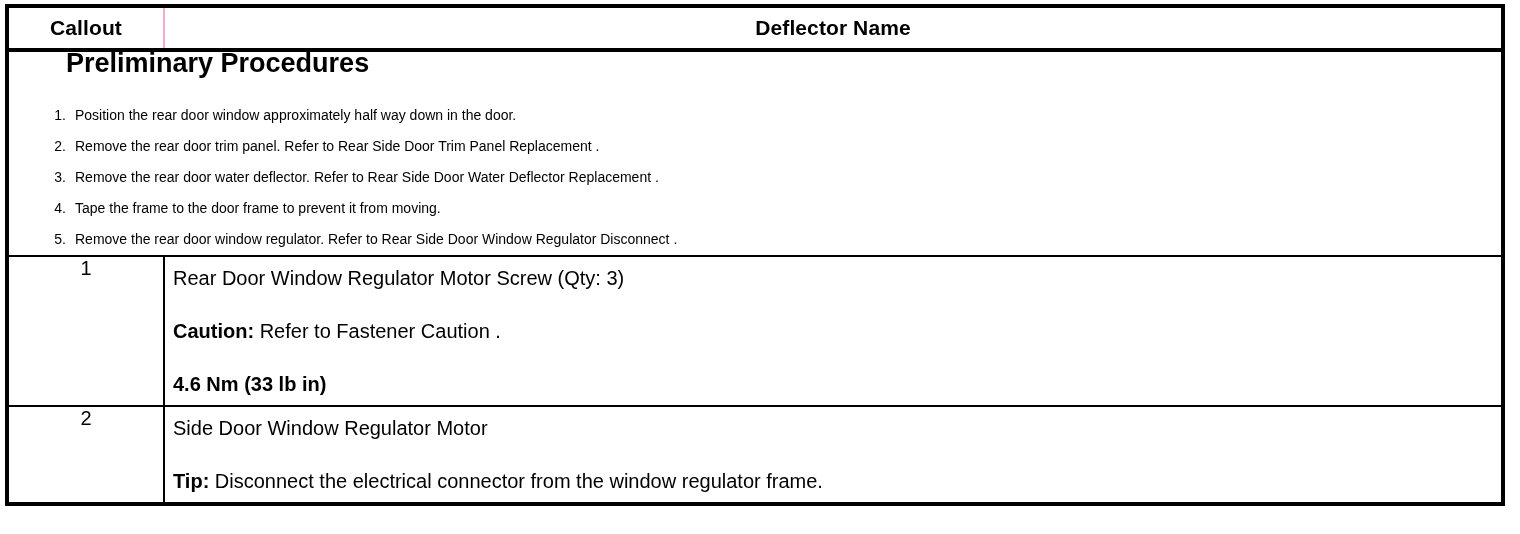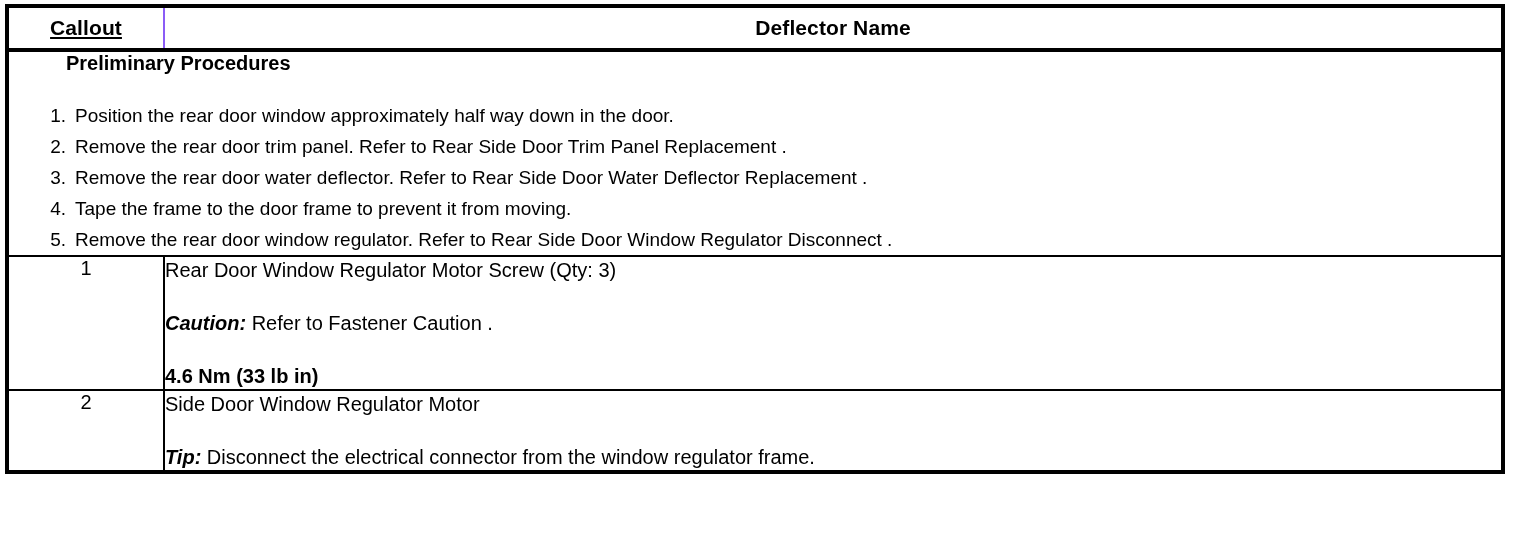--- a/index.html
+++ b/index.html
@@ -48,42 +48,41 @@
     border-bottom: 4px solid #000000;
     font-size: 21px;
     font-weight: bold;
     text-align: center;
     vertical-align: middle;
     height: 40px;
     line-height: 40px;
     letter-spacing: 0.1px;
   }
   .hdr .th-callout {
-    border-right: 2px solid #8b5cf6;
-    text-decoration: underline;
+    border-right: 2px solid #f9a8d4;
   }
 
   
   .prelim-cell {
     border-bottom: 2px solid #000000;
     padding: 12px 0 14px 0;
   }
   .prelim-title {
-    font-size: 20px;
+    font-size: 27px;
     font-weight: bold;
     margin: 0 0 26px 57px;
     line-height: 22px;
   }
   .prelim-list {
     list-style: none;
     margin: 0;
     padding: 0;
   }
   .prelim-list li {
-    font-size: 19px;
+    font-size: 14px;
     line-height: 31px;
     white-space: nowrap;
     padding-left: 23px;
     text-indent: 0;
   }
   .prelim-list li .num {
     display: inline-block;
     width: 34px;
     text-align: right;
     padding-right: 9px;
@@ -94,32 +93,32 @@
     border-right: 2px solid #000000;
     text-align: center;
     vertical-align: middle;
     font-size: 20px;
     line-height: 22px;
   }
   .callout-body {
     padding: 10px 0 12px 8px;
   }
   .callout-body p {
-    margin: 0;
+    margin: 8px;
     font-size: 20px;
     line-height: 26px;
     white-space: nowrap;
   }
   .callout-body p + p {
     margin-top: 27px;
   }
   .row-divider td {
     border-bottom: 2px solid #000000;
   }
-  .lbl-bold { font-weight: bold; font-style: italic; }
+  .lbl-bold { font-weight: bold; }
   .all-bold { font-weight: bold; }
 </style>
 </head>
 <body>
 
 <div class="sheet">
 
   <table class="callout-table">
     <colgroup>
       <col class="col-callout">

